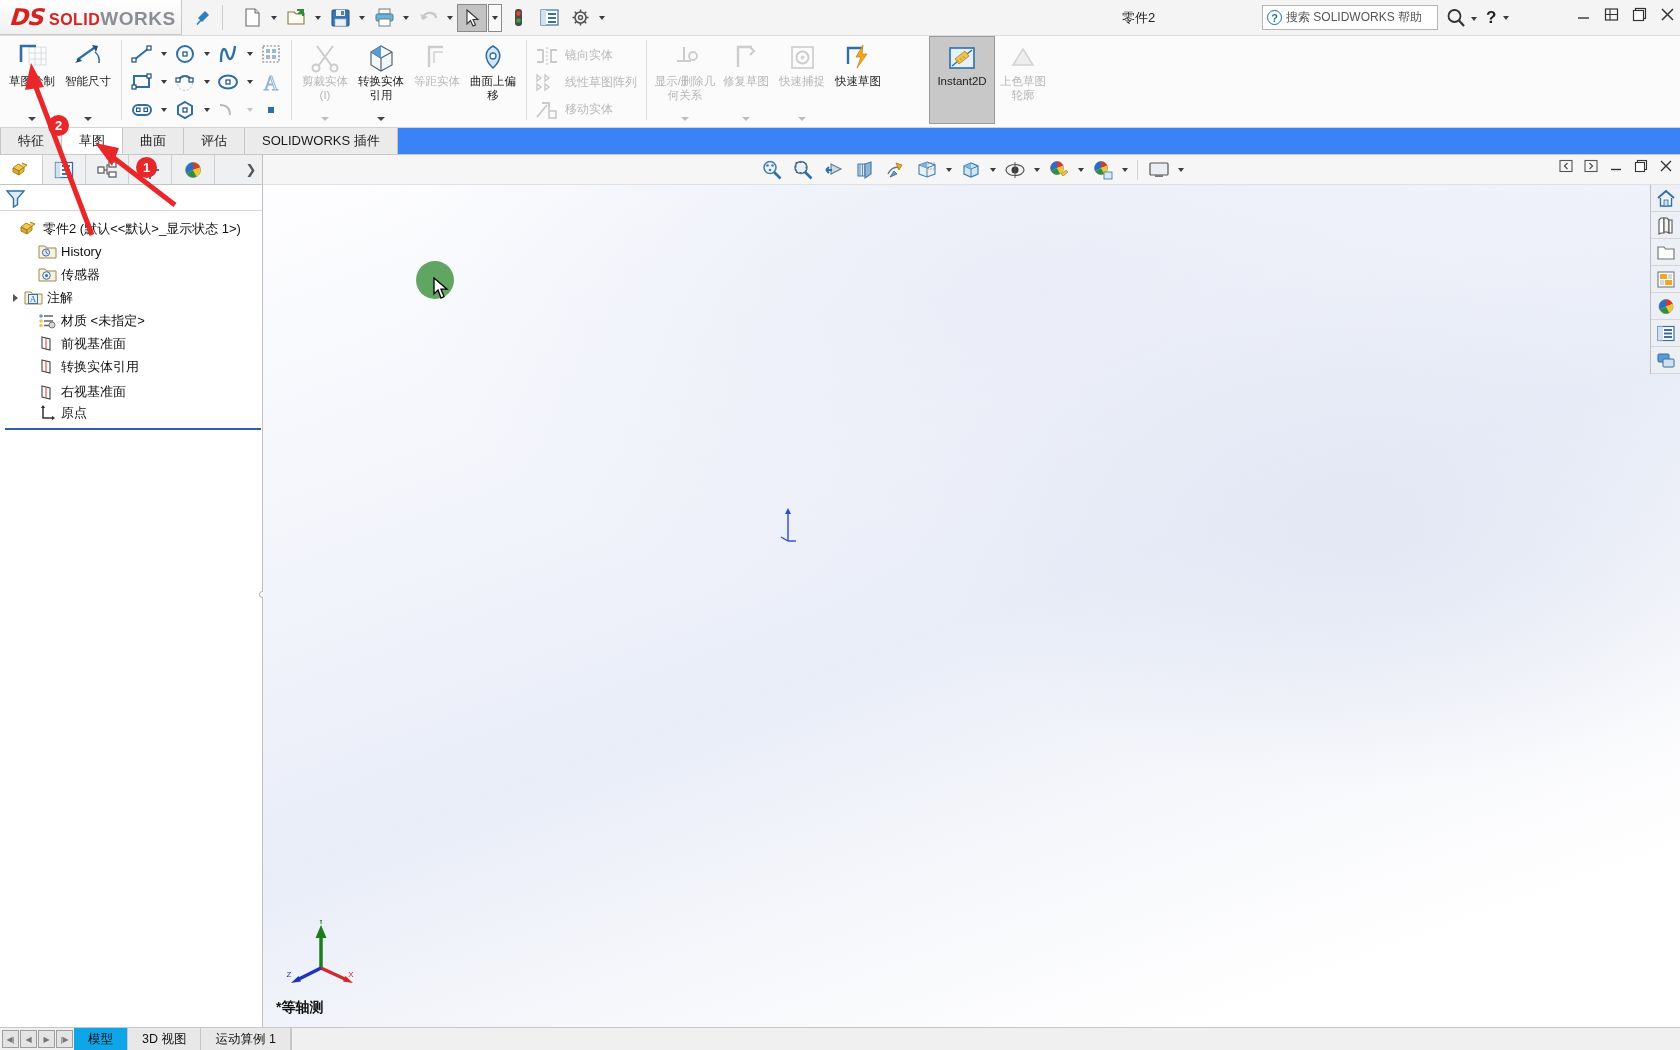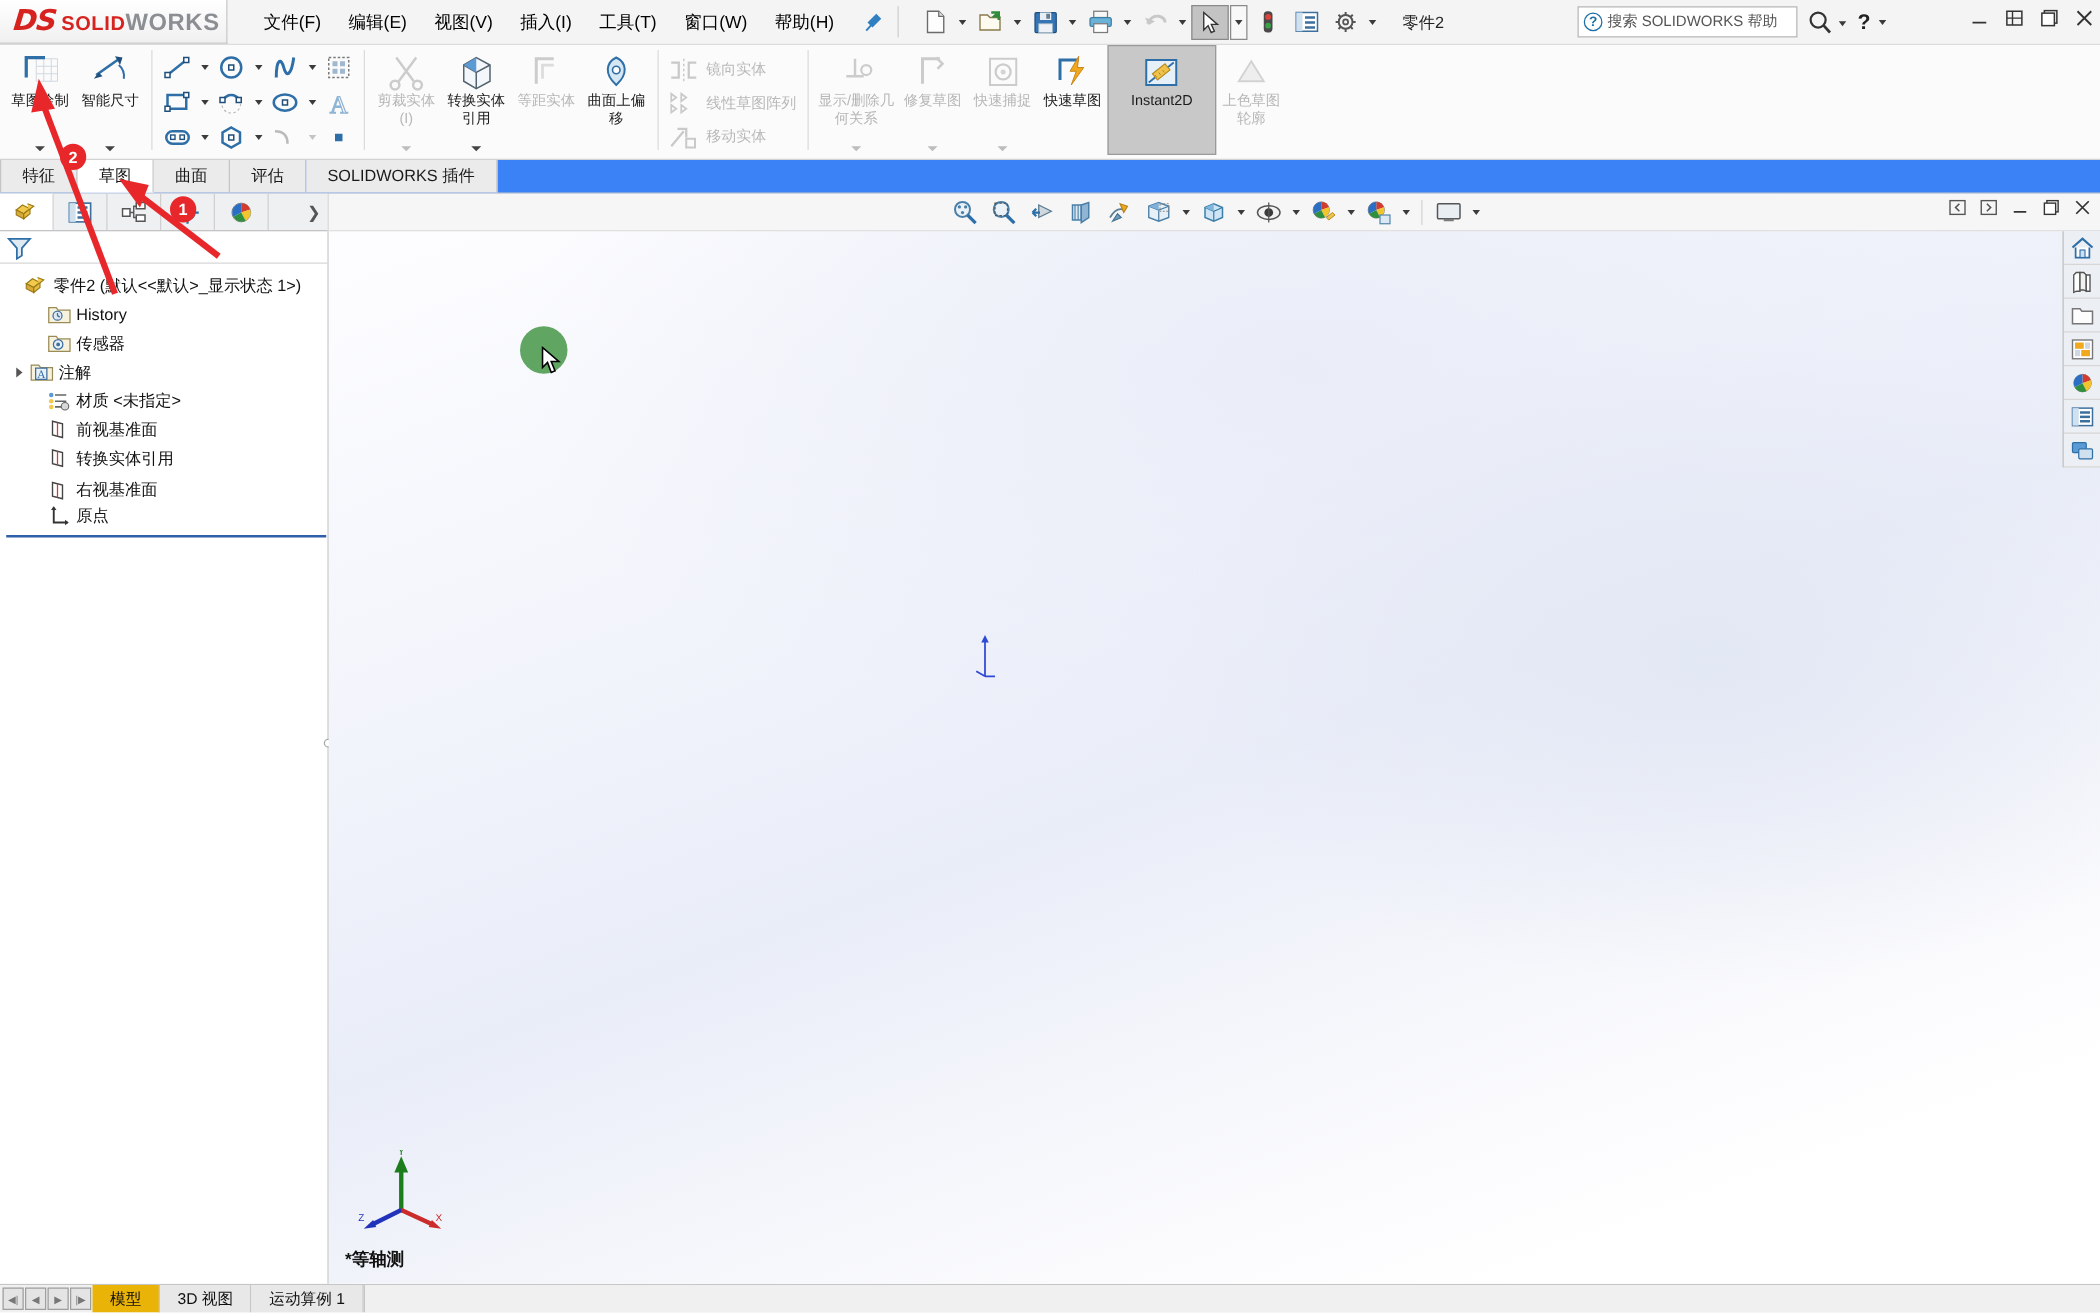--- a/index.html
+++ b/index.html
@@ -318,21 +318,21 @@
     border: 1px solid #9e9e9e; background: #e4e4e4;
     display: flex; align-items: center; justify-content: center;
     font-size: 8px; color: #777; cursor: default;
   }
   .dtab {
     padding: 0 14px; display: flex; align-items: center;
     font-size: 12.5px; color: #111; cursor: default;
     border-right: 1px solid #c6c6c6; background: #e8e8e8;
   }
   .dtab:first-of-type { border-left: 1px solid #c6c6c6; }
-  .dtab.active { background: #eab308; }
+  .dtab.active { background: #0ea5e9; }
   .dtab-fill { flex: 1; border-left: 1px solid #c6c6c6; background: #f0f0f0;}
   .statusbar {
     height: 22px; background: #f0f0f0;
     border-top: 1px solid #d5d5d5;
     display: flex; align-items: center;
     font-size: 12.5px; color: #111;
     flex: 0 0 22px;
     padding-left: 4px;
     position: relative;
   }
@@ -365,29 +365,20 @@
 
   <div class="titlebar">
     <div class="logo-box">
       <div class="logo-txt">
         <span class="logo-ds">DS</span>
         <span class="logo-sw1">SOLID</span>
         <span class="logo-sw2">WORKS</span>
       </div>
     </div>
 
-    <div class="menu">
-      <div class="menu-item">文件(F)</div>
-      <div class="menu-item">编辑(E)</div>
-      <div class="menu-item">视图(V)</div>
-      <div class="menu-item">插入(I)</div>
-      <div class="menu-item">工具(T)</div>
-      <div class="menu-item">窗口(W)</div>
-      <div class="menu-item">帮助(H)</div>
-    </div>
 
     <div class="pin-btn">
       <svg width="17" height="17" viewBox="0 0 17 17">
         <path d="M4 9 L11 2 L15 6 L8 13 Z" fill="#2f7fc1"></path>
         <path d="M7.5 10.5 L3 15.5" stroke="#2f7fc1" stroke-width="1.6" fill="none"></path>
       </svg>
     </div>
 
     <div class="tb-sep"></div>
 
@@ -759,21 +750,21 @@
       </div>
       <div class="big-btn">
         <div class="big-ico">
           <svg width="33" height="30" viewBox="0 0 33 30">
             <path d="M21 5 H6 V21" fill="none" stroke="#2f6fa8" stroke-width="2.4"></path>
             <path d="M21 2 l-7 12 h5 l-4 11 l10 -14 h-5 z" fill="#f0a81e" stroke="#c8861a" stroke-width="0.8"></path>
           </svg>
         </div>
         <div class="big-lbl">快速草图</div>
       </div>
-      <div class="big-btn sel" style="width:87px;">
+      <div class="big-btn sel" style="width:66px;margin-left:43px;">
         <div class="big-ico">
           <svg width="33" height="30" viewBox="0 0 33 30">
             <rect x="4" y="5" width="24" height="20" fill="#e6f0f8" stroke="#2f6fa8" stroke-width="1.6"></rect>
             <path d="M6 23 L26 7" stroke="#2f6fa8" stroke-width="1.4"></path>
             <path d="M9 16 l10 -8 l4 5 l-10 8 z" fill="#f0c14b" stroke="#b58b20" stroke-width="0.9"></path>
             <path d="M11 17 l1.5 2 M14 15 l1.5 2 M17 13 l1.5 2" stroke="#b58b20" stroke-width="0.8"></path>
           </svg>
         </div>
         <div class="big-lbl" style="width:64px;">Instant2D</div>
       </div>

